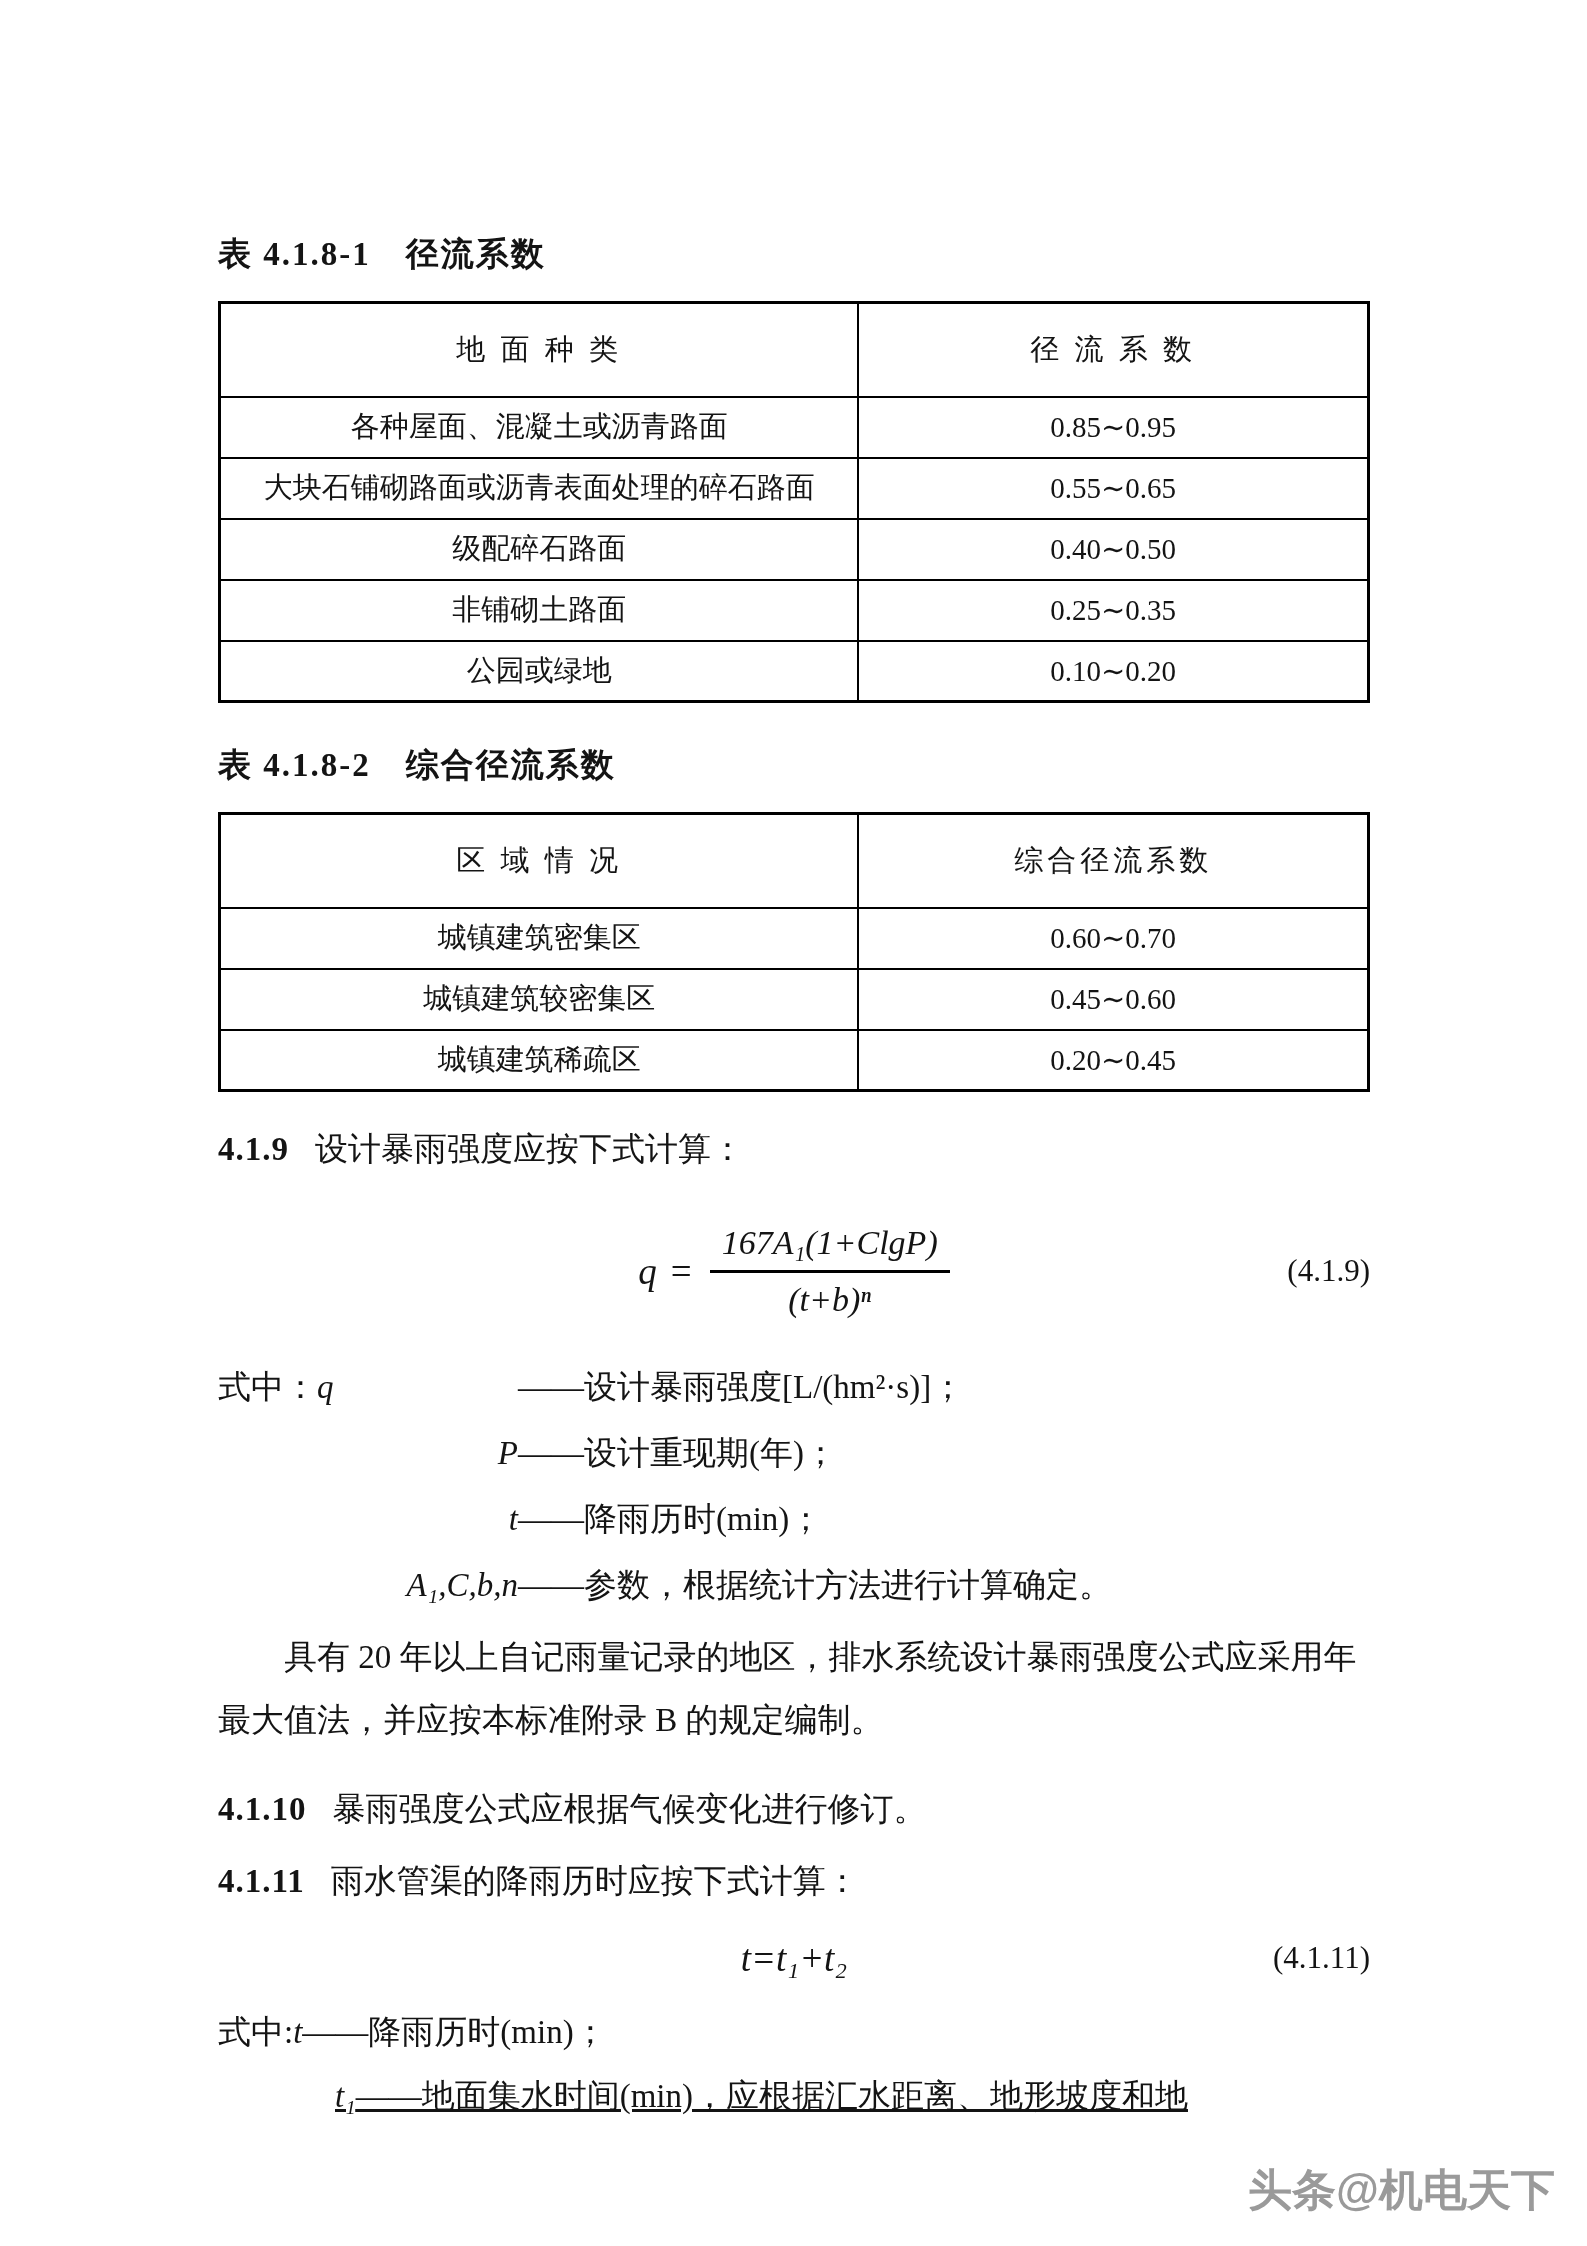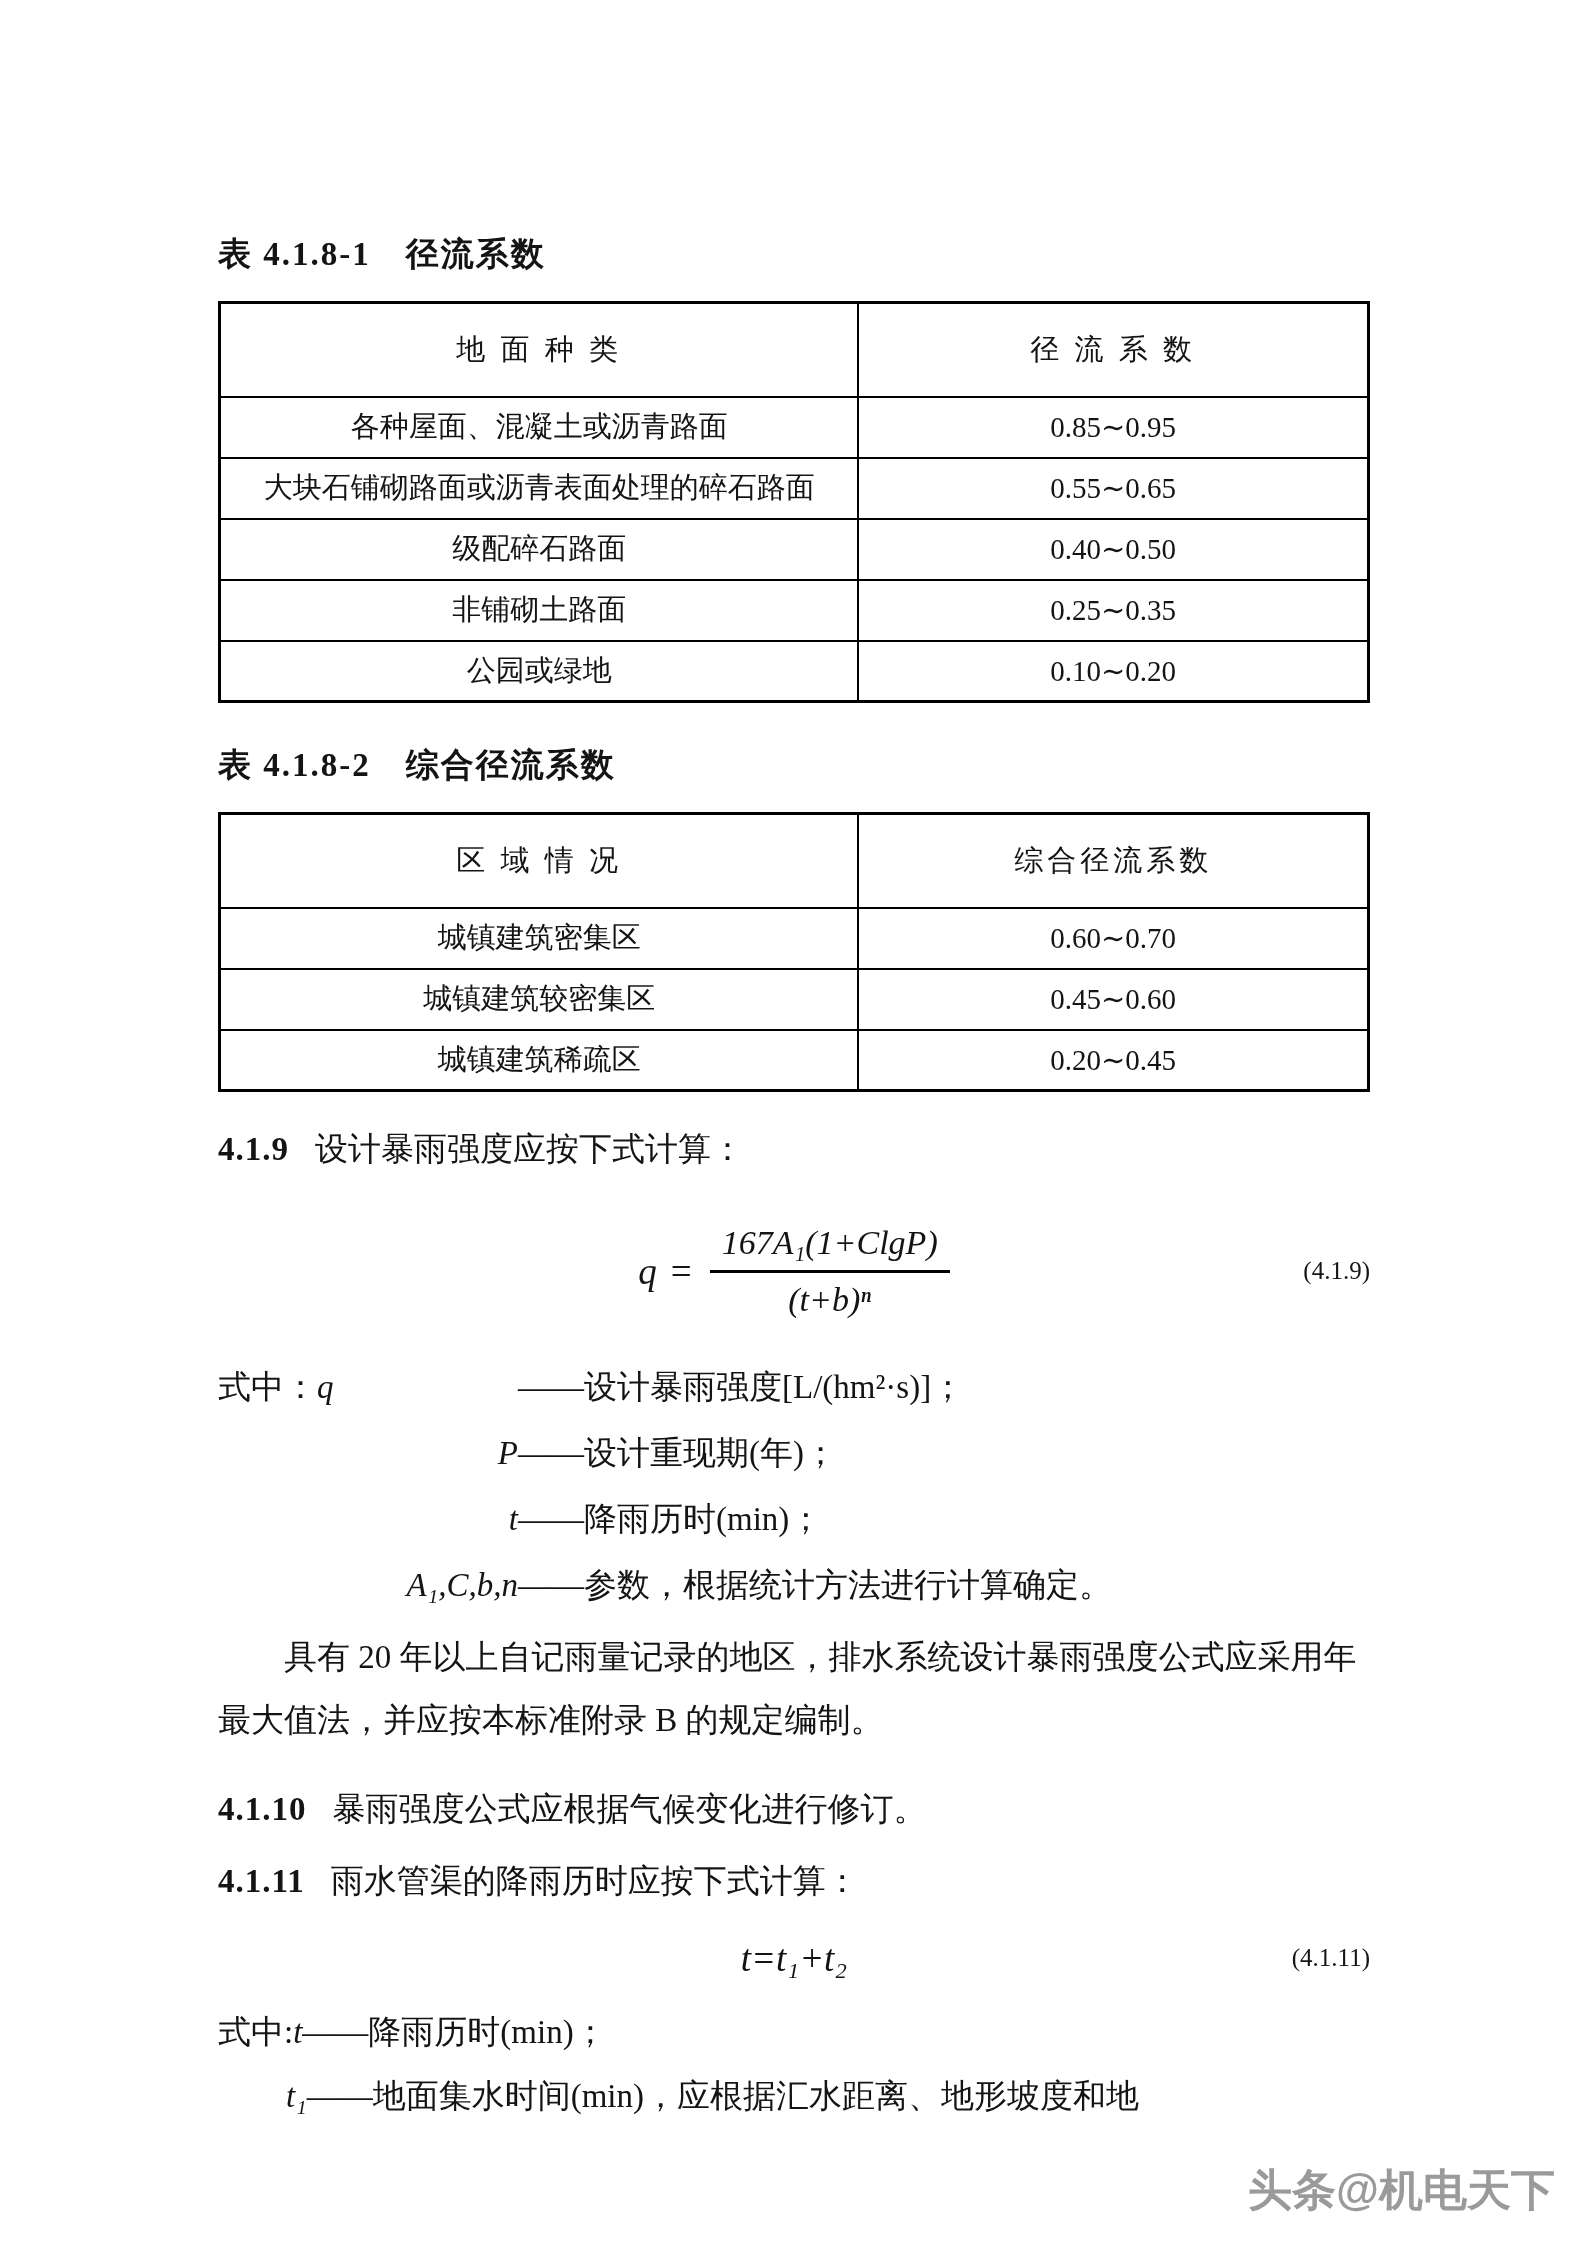--- a/index.html
+++ b/index.html
@@ -74,21 +74,21 @@
   .frac .fden {
     display:block;
     padding-top:8px;
     font-size:34px;
   }
   .eq-sign { margin-left:14px; }
   .formula-tag {
     position:absolute;
     right:0;
     font-style:normal;
-    font-size:25px;
+    font-size:31px;
   }
   .def-row {
     display:flex;
     font-size:33px;
     line-height:66px;
   }
   .def-symbox {
     width:300px;
     display:flex;
     justify-content:flex-end;
@@ -96,21 +96,21 @@
   }
   .def-symbox.with-label { justify-content:flex-start; }
   .def-text { flex:1; }
   .para {
     font-size:33px;
     line-height:63px;
     text-indent:2em;
     margin-top:8px;
   }
   .where-line { font-size:33px; line-height:64px; }
-  .where-line.indent { margin-left:68px; }
+  .where-line.indent { margin-left:117px;text-decoration:underline; }
   .watermark {
     position:absolute;
     right:32px;
     bottom:26px;
     font-family:"Liberation Sans","DejaVu Sans",sans-serif;
     font-weight:bold;
     font-size:44px;
   }
 </style>
 </head>

